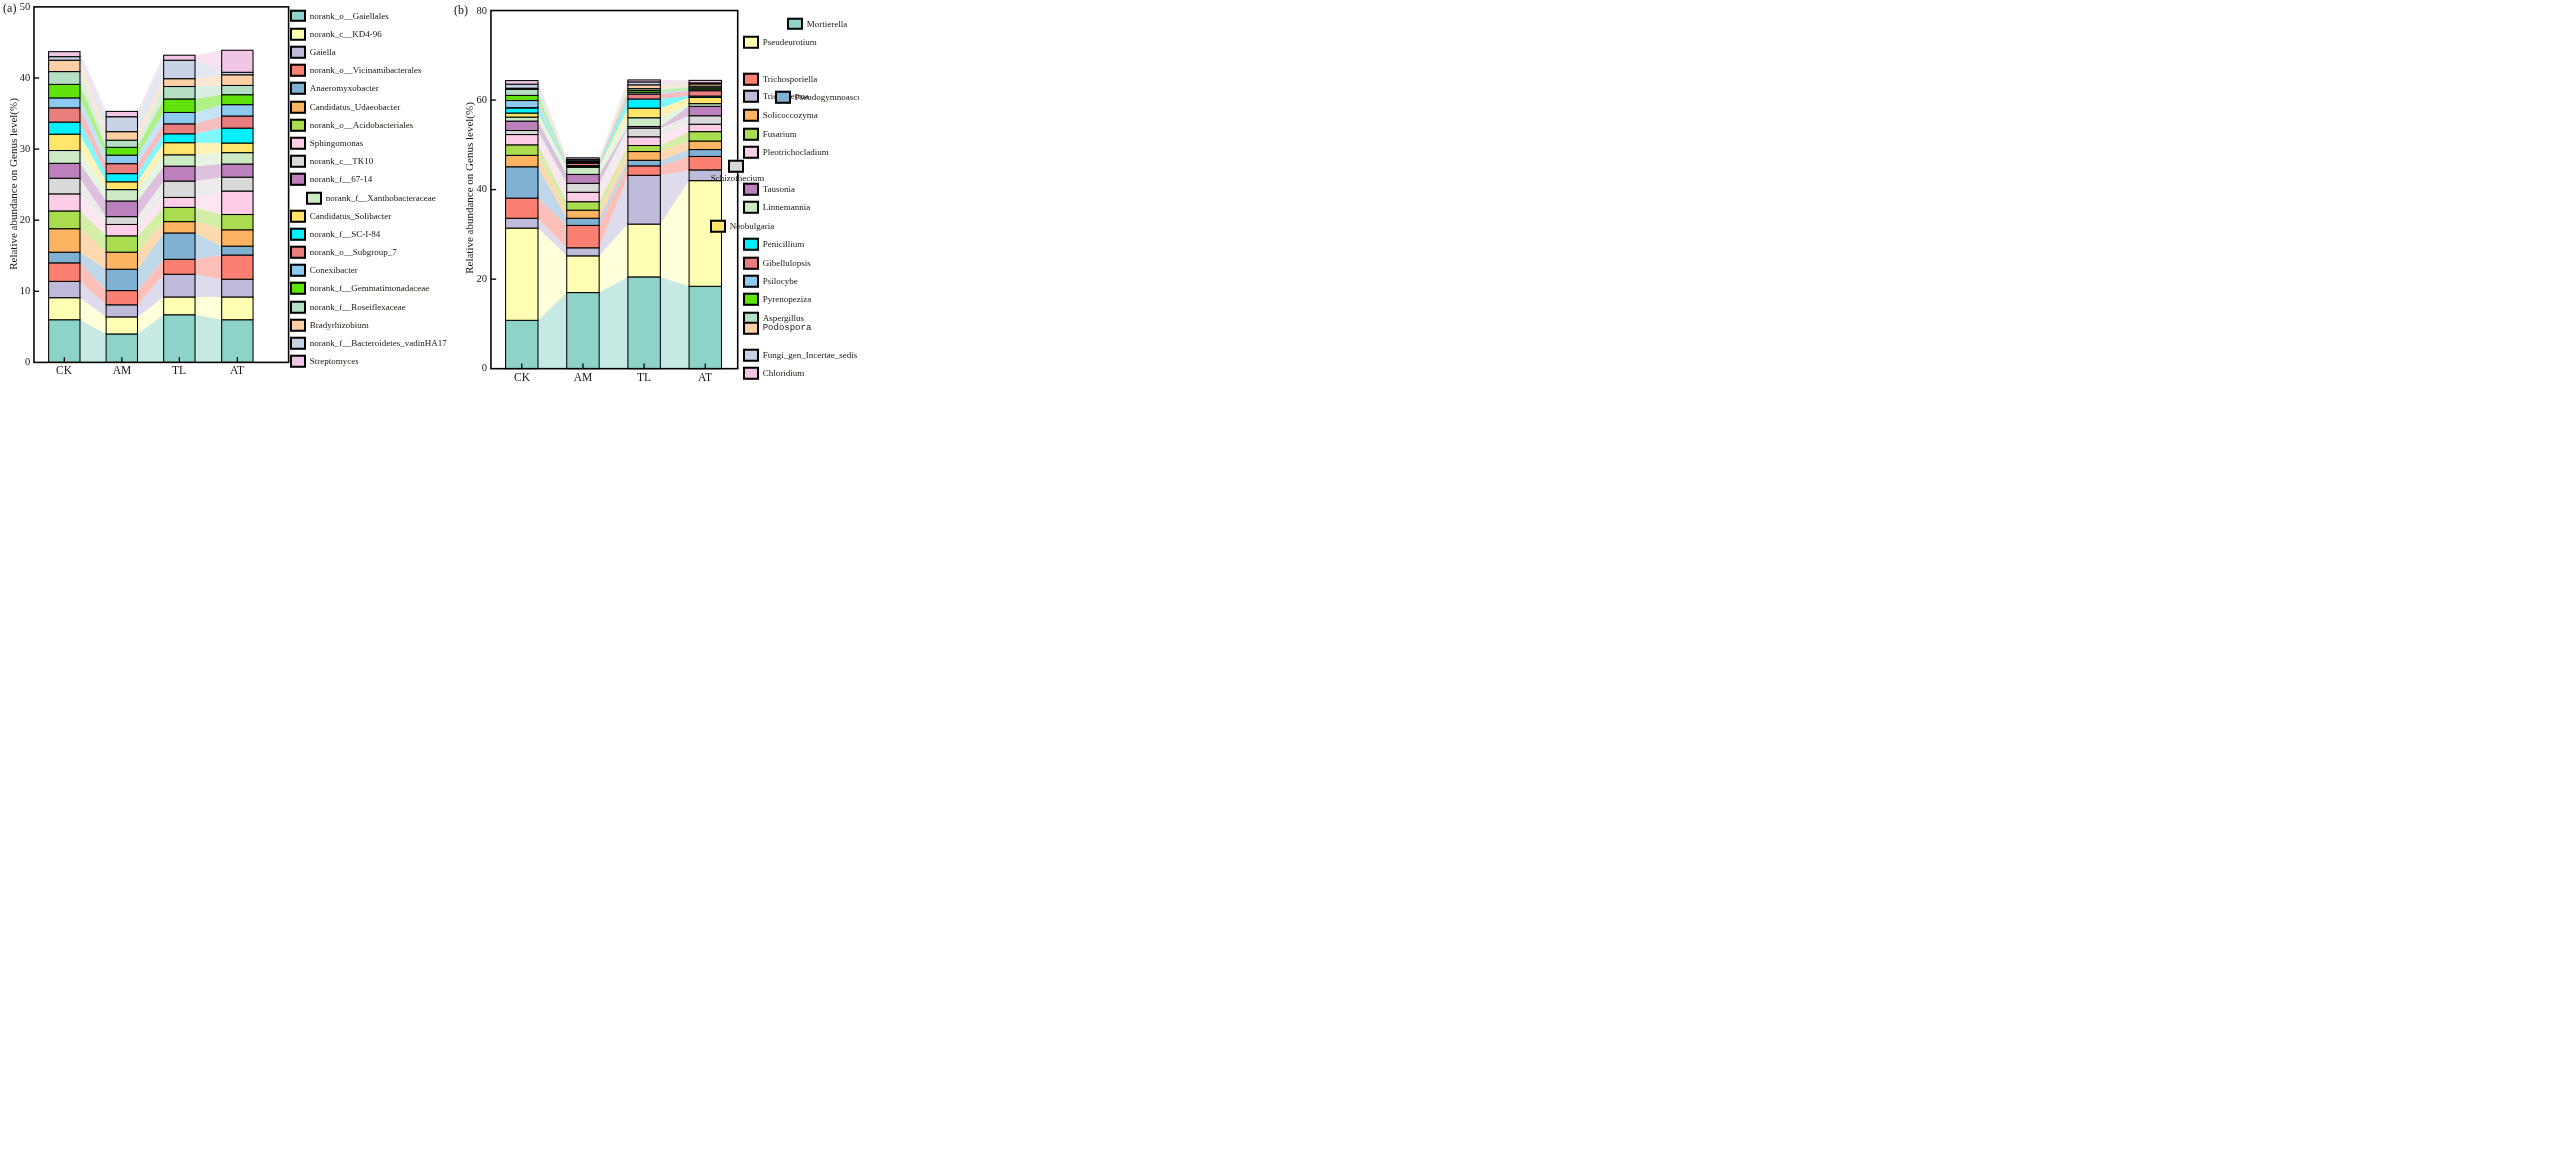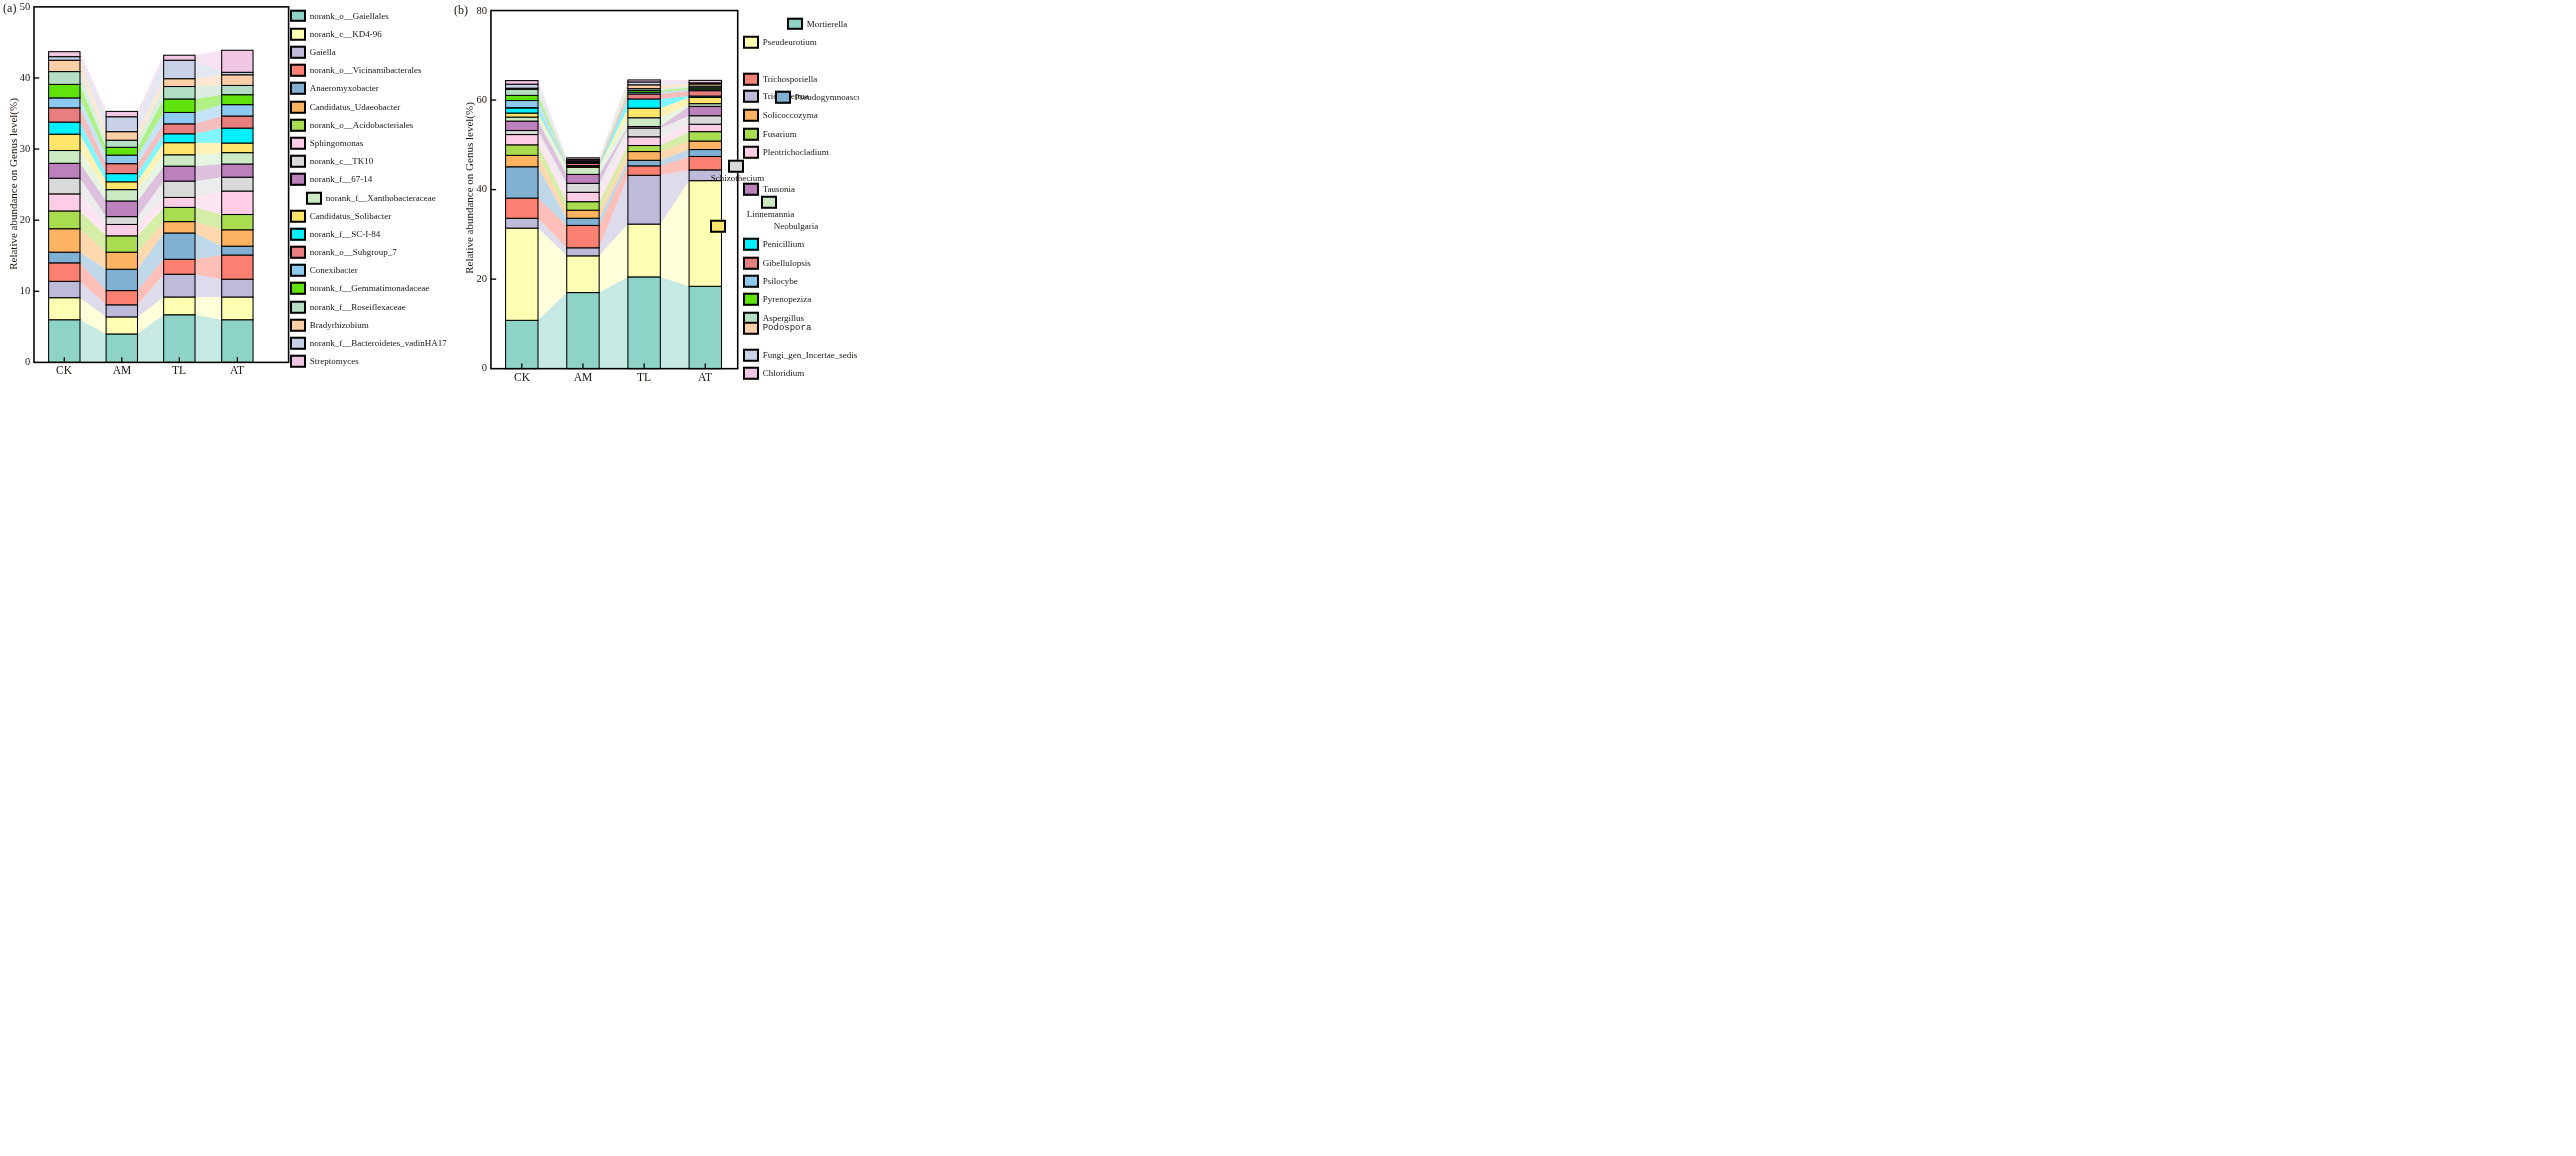--- a/index.html
+++ b/index.html
@@ -472,25 +472,25 @@
         <div class="legend-label">Pleotrichocladium</div>
       </div>
       <div class="legend-item" style="left: 707px; top: 171px; flex-direction: column;">
         <div class="legend-swatch" style="background: rgb(217, 217, 217);"></div>
         <div class="legend-label">Schizothecium</div>
       </div>
       <div class="legend-item" style="left: 743px; top: 189px;">
         <div class="legend-swatch" style="background: rgb(188, 128, 189);"></div>
         <div class="legend-label">Tausonia</div>
       </div>
-      <div class="legend-item" style="left: 743px; top: 207px; flex-direction: column;">
+      <div class="legend-item" style="left: 743px; top: 207px;">
         <div class="legend-swatch" style="background: rgb(204, 235, 197);"></div>
         <div class="legend-label">Linnemannia</div>
       </div>
-      <div class="legend-item" style="left: 710px; top: 226px; gap: 44px;">
+      <div class="legend-item" style="left: 710px; top: 226px;">
         <div class="legend-swatch" style="background: rgb(255, 229, 106);"></div>
         <div class="legend-label">Neobulgaria</div>
       </div>
       <div class="legend-item" style="left: 743px; top: 244px;">
         <div class="legend-swatch" style="background: rgb(0, 240, 255);"></div>
         <div class="legend-label">Penicillium</div>
       </div>
       <div class="legend-item" style="left: 743px; top: 263px;">
         <div class="legend-swatch" style="background: rgb(233, 126, 126);"></div>
         <div class="legend-label">Gibellulopsis</div>

